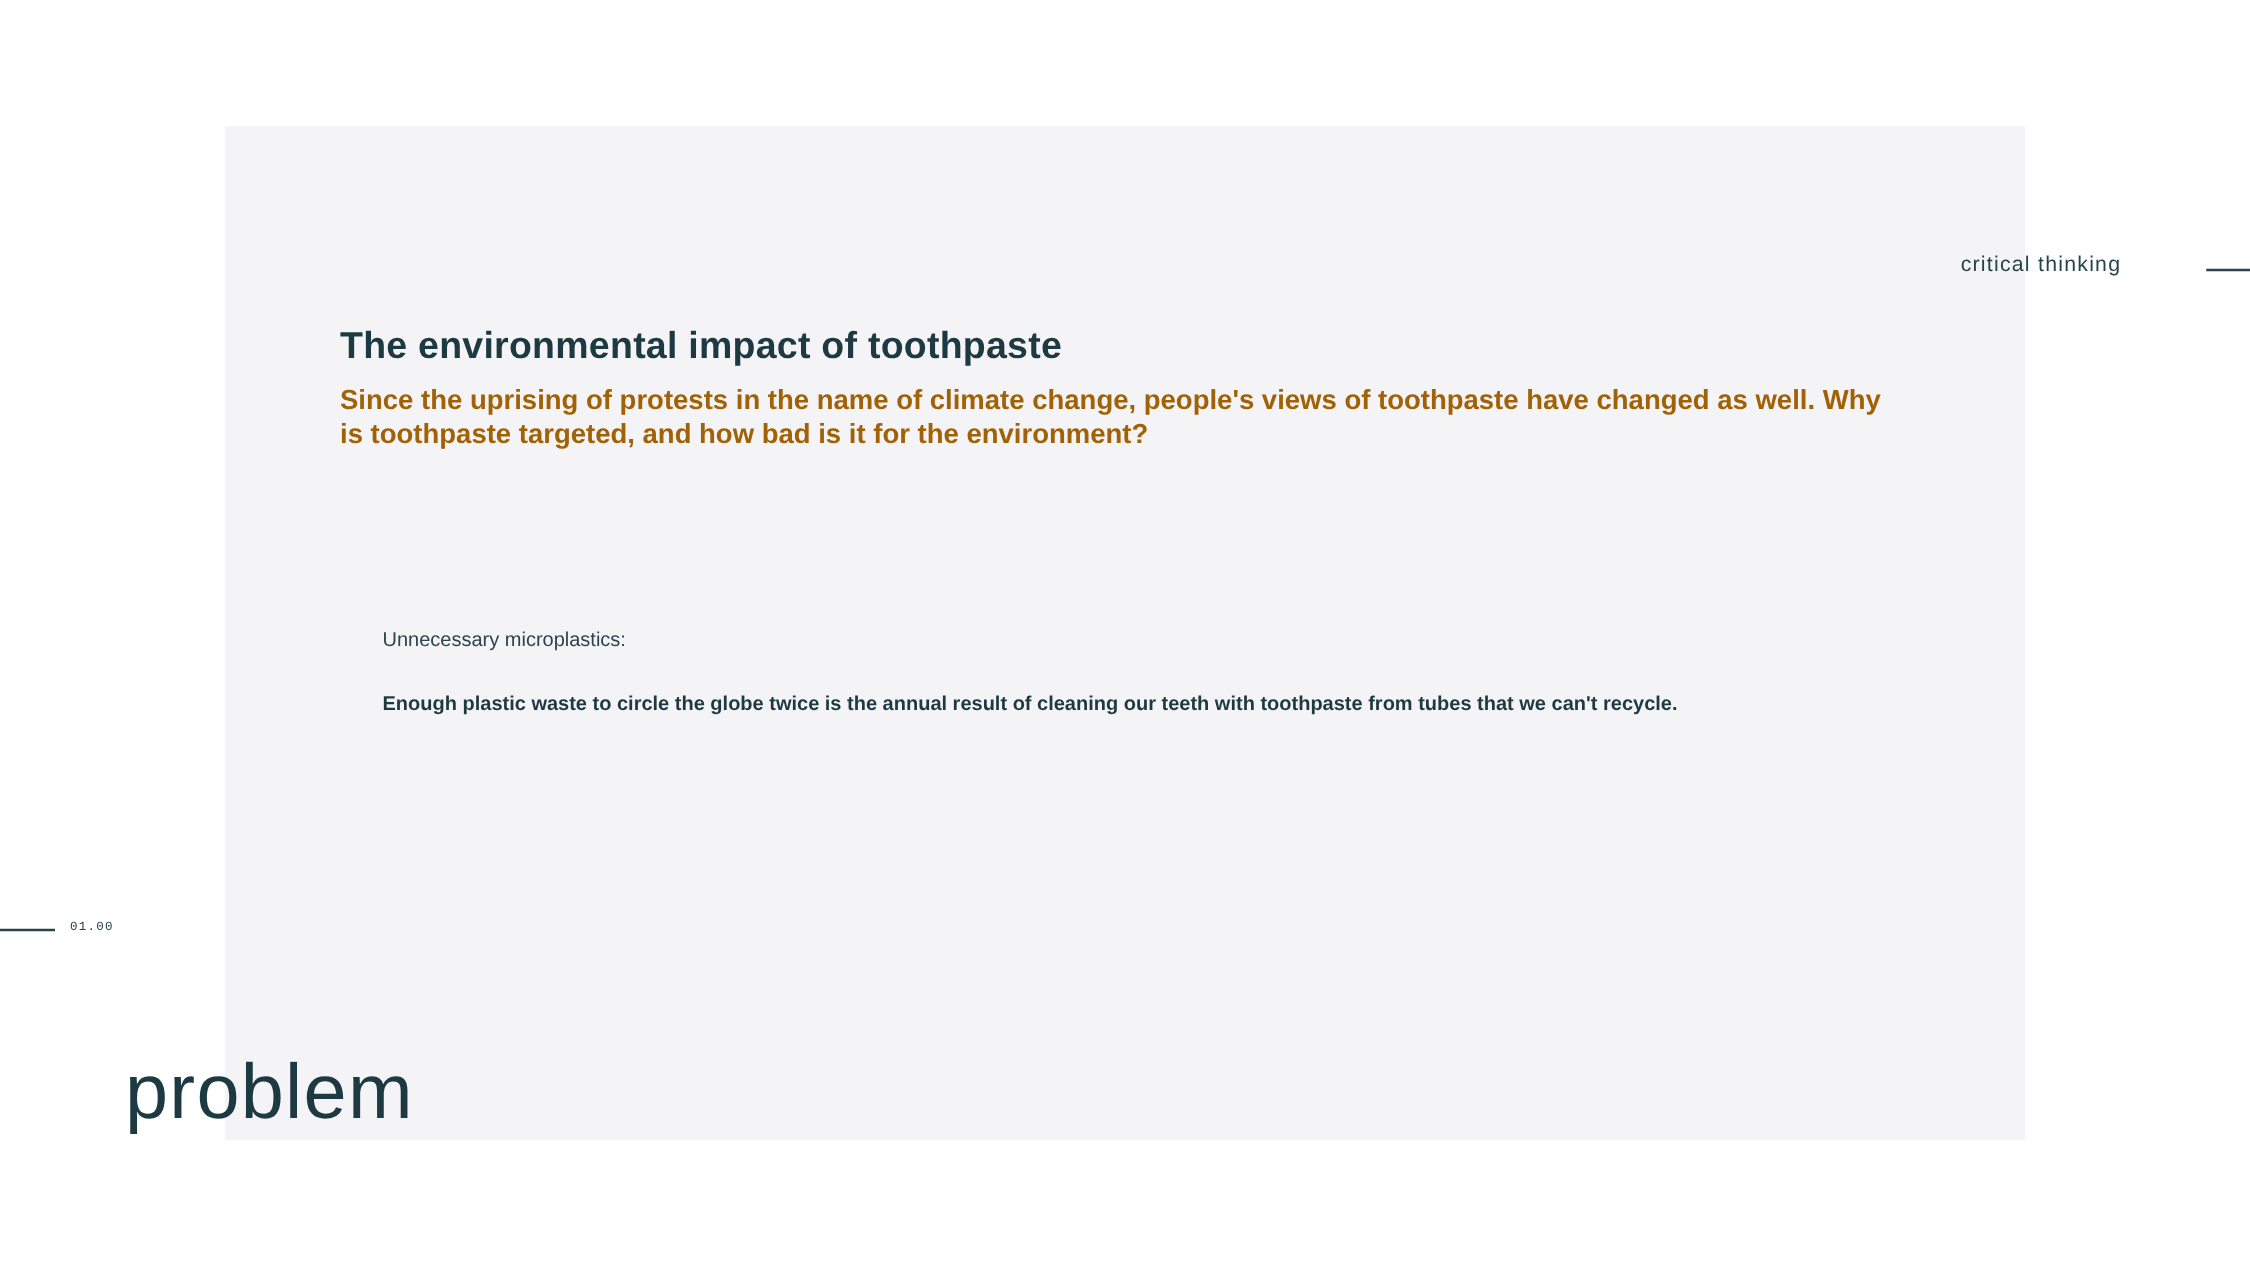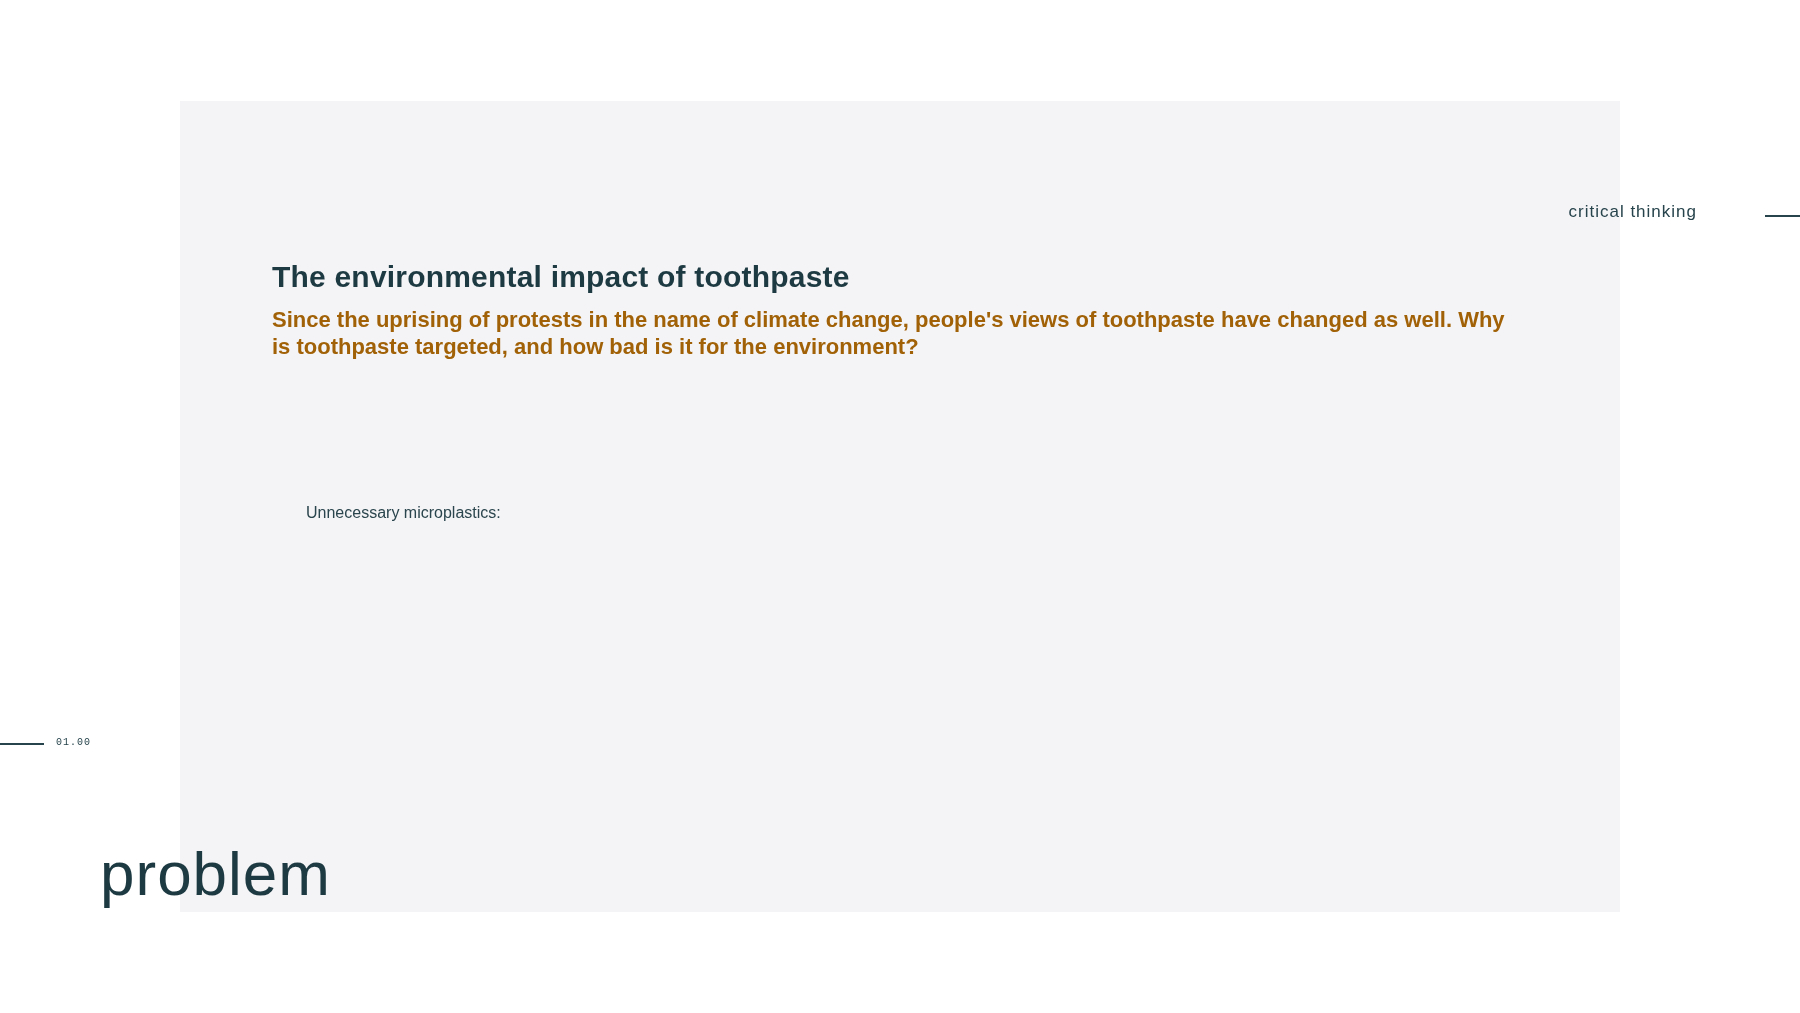--- a/index.html
+++ b/index.html
@@ -101,19 +101,20 @@
 
 <h1 class="title">The environmental impact of toothpaste</h1>
 
 <p class="subtitle">Since the uprising of protests in the name of climate change, people's views of toothpaste have changed as well. Why is toothpaste targeted, and how bad is it for the environment?</p>
 
 <div class="content">
   <div class="section">
     <p class="section-label">Unnecessary microplastics:</p>
   </div>
   <div class="section">
+    <p class="section-para">Enough plastic waste to circle the globe twice is the annual result of cleaning our teeth with toothpaste from tubes that we can't recycle.</p>
   </div>
 </div>
 
 <div class="marker-line"></div>
 <div class="marker">01.00</div>
 
 <div class="keyword">problem</div>
 
 </body></html>

